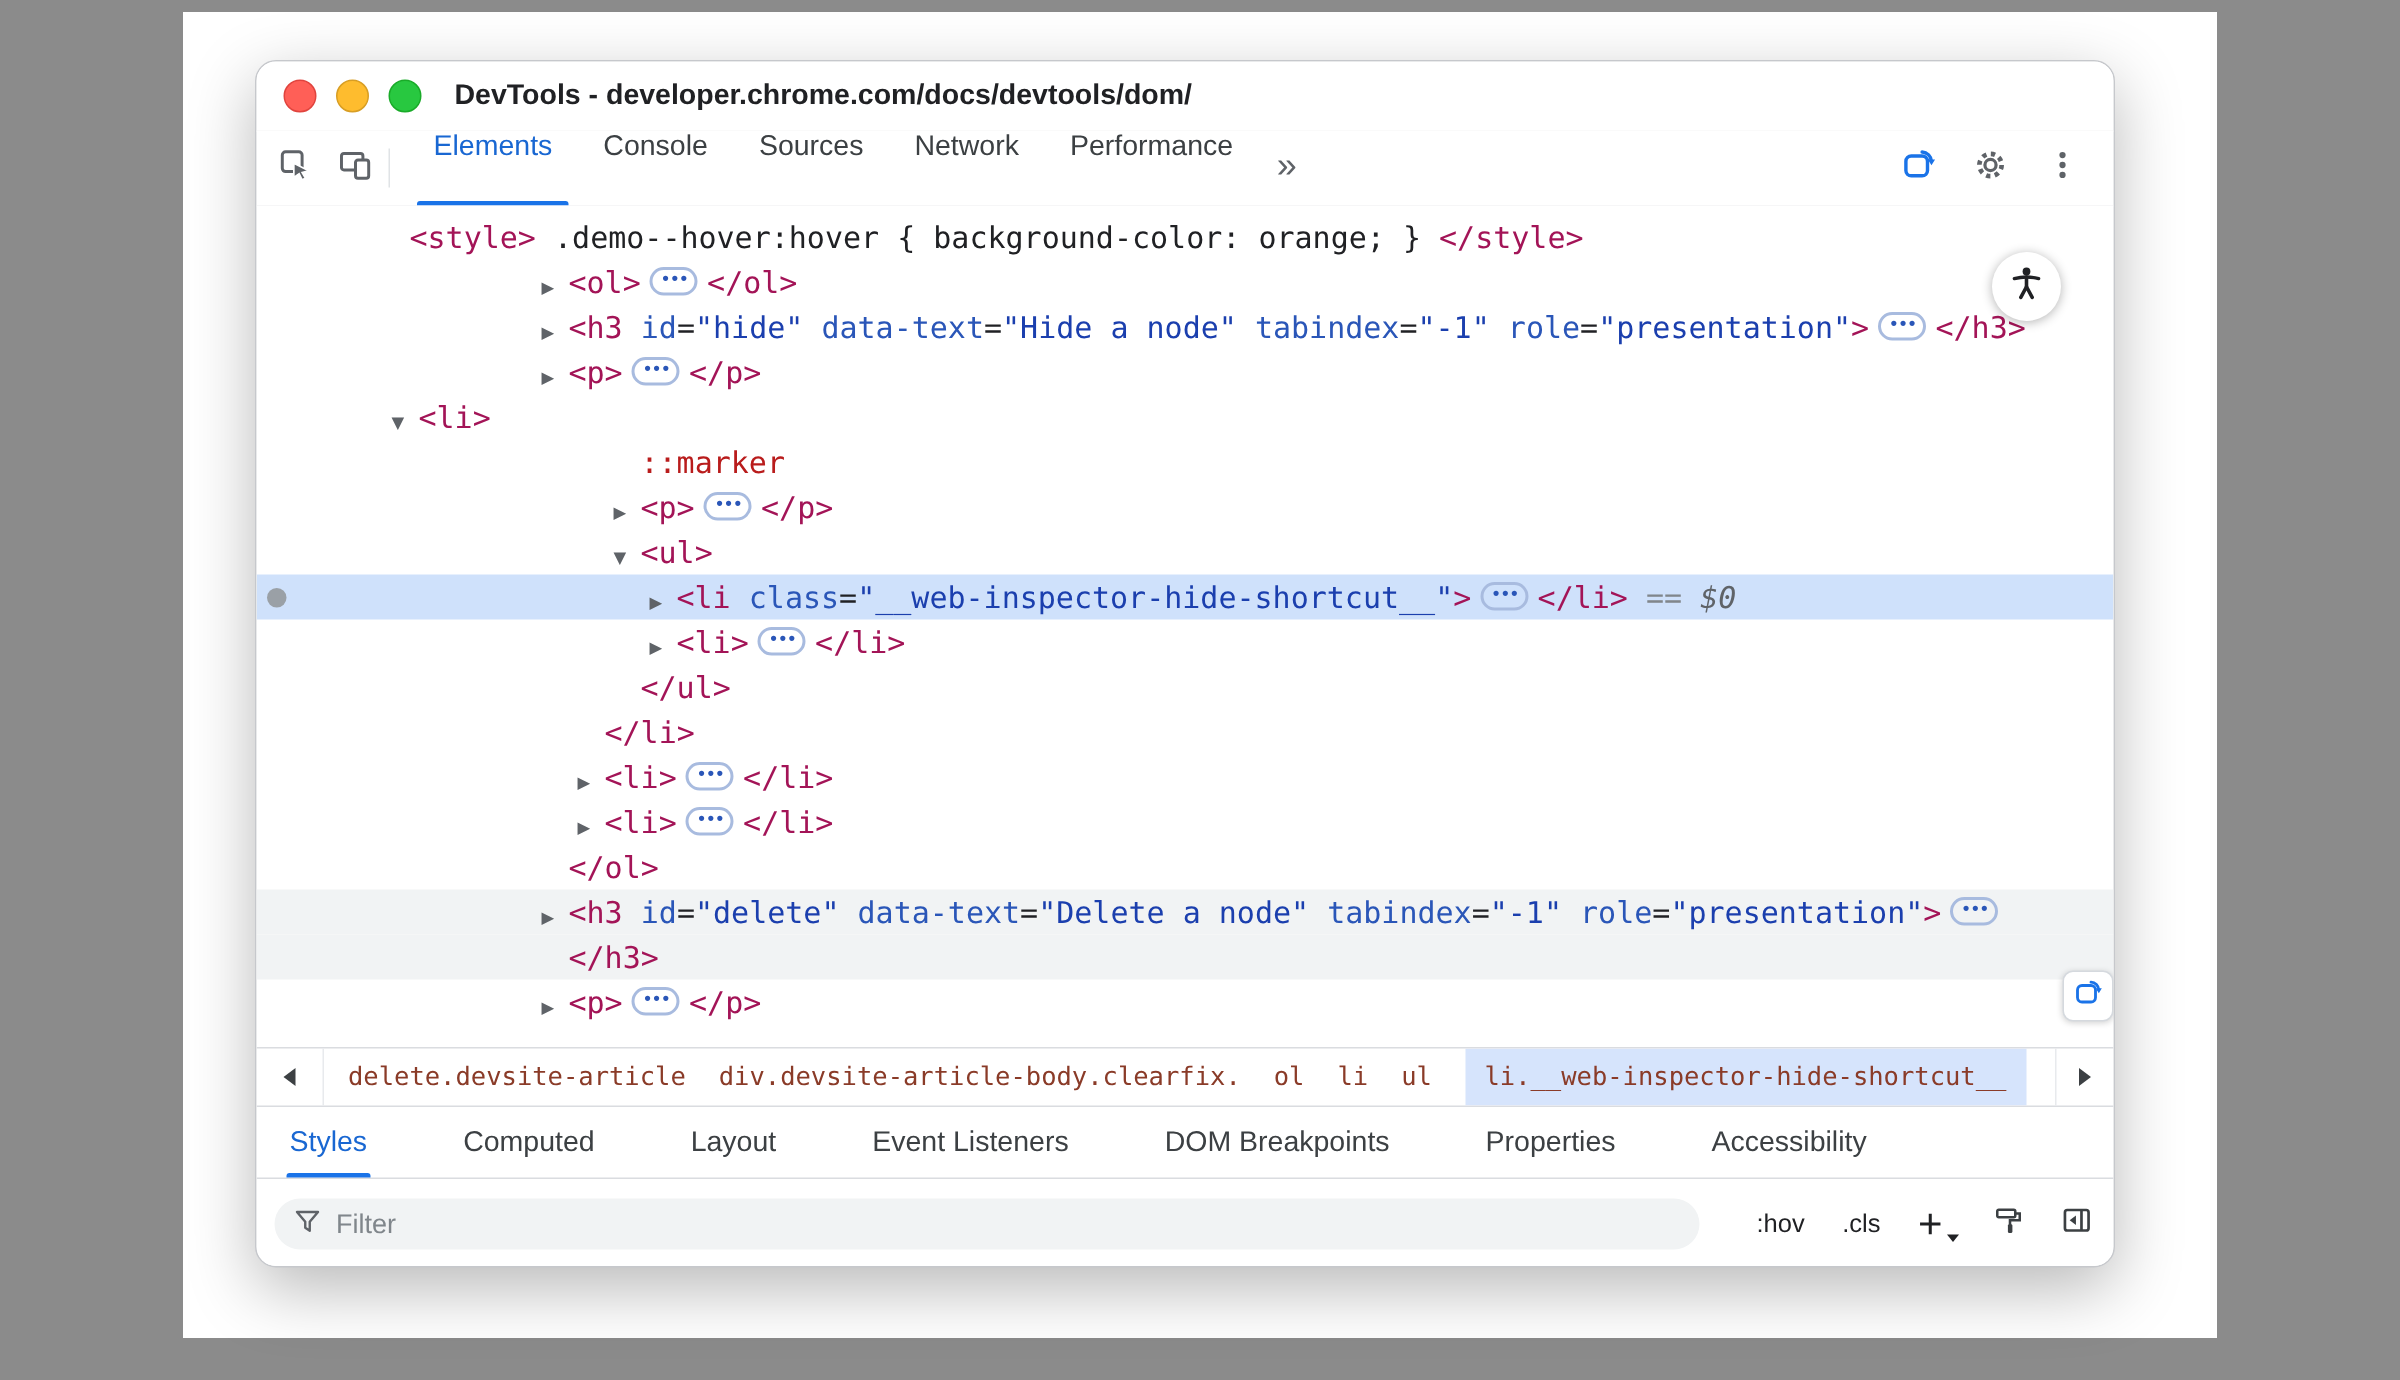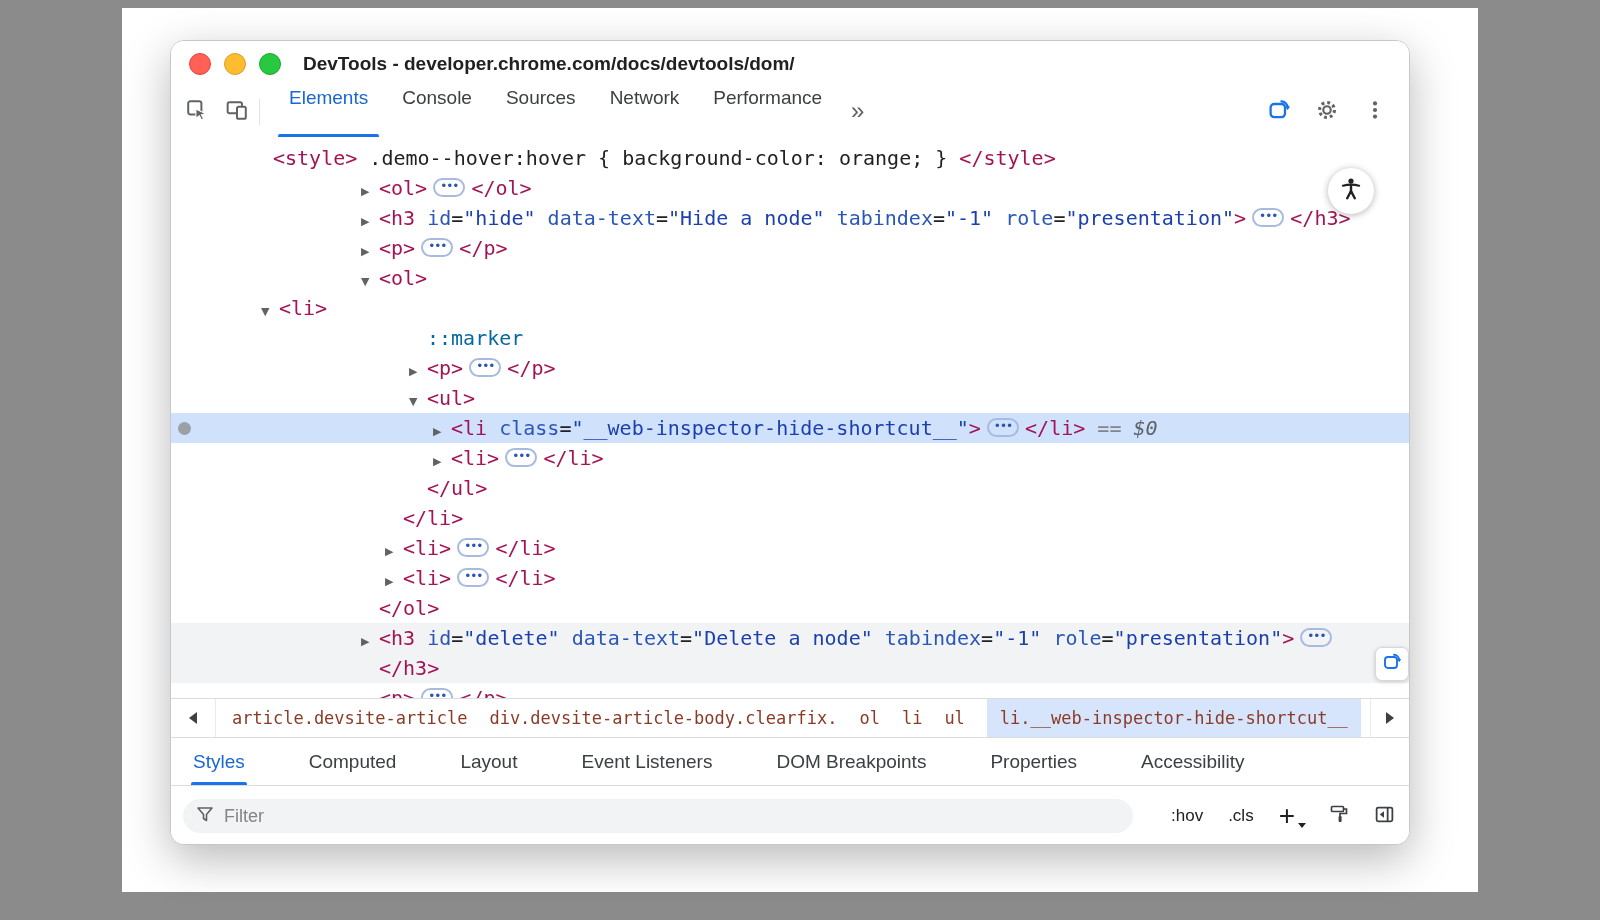--- a/index.html
+++ b/index.html
@@ -38,21 +38,21 @@
             padding-top:6px;box-sizing:border-box;background:#fff;}
   .tree-row{height:30px;line-height:30px;white-space:pre;position:relative;
             font-family:"DejaVu Sans Mono","Liberation Mono",monospace;font-size:20px;color:#202124;}
   .tree-row.selected{background:#cfe1fb;}
   .tree-row.hover{background:#f1f3f4;}
   .arrow{display:inline-block;width:18px;font-family:"DejaVu Sans",sans-serif;font-size:11px;color:#5f6368;}
   .t-tag{color:#a31457;}
   .t-plain{color:#202124;}
   .t-attr{color:#2a56b8;text-align:center;}
   .t-val{color:#1b3fae;}
-  .t-pseudo{color:#0369a1;}
+  .t-pseudo{color:#b91c1c;}
   .t-eq{color:#80868b;}
   .t-dollar{color:#5f6368;font-style:italic;}
   .pill{display:inline-block;vertical-align:middle;margin:0 6px;padding:0 5px;height:15px;line-height:12px;
         border:2px solid #a8bbdf;border-radius:10px;color:#2a56b8;font-size:12px;letter-spacing:-1px;
         transform:translateY(-2px);font-family:"DejaVu Sans",sans-serif;}
   .gray-dot{position:absolute;left:7px;top:9px;width:13px;height:13px;border-radius:50%;background:#9aa0a6;}
 
   
   .a11y-fab{position:absolute;left:1157px;top:127px;width:46px;height:46px;border-radius:50%;background:#fff;
             box-shadow:0 1px 7px rgba(0,0,0,.3);display:flex;align-items:center;justify-content:center;z-index:5;}
@@ -171,21 +171,20 @@
             </span>
           </div>
         </div>
       </div>
 
       <div class="dom-tree">
           <div class="tree-row" style="padding-left: 84px;"><span class="arrow"></span><span class="t-tag">&lt;style&gt;</span><span class="t-plain"> .demo--hover:hover { background-color: orange; } </span><span class="t-tag">&lt;/style&gt;</span></div>
           <div class="tree-row" style="padding-left: 190px;"><span class="arrow">▶</span><span class="t-tag">&lt;ol&gt;</span><span class="pill">•••</span><span class="t-tag">&lt;/ol&gt;</span></div>
           <div class="tree-row" style="padding-left: 190px;"><span class="arrow">▶</span><span class="t-tag">&lt;h3</span><span class="t-plain"> </span><span class="t-attr">id</span><span class="t-plain">=</span><span class="t-val">"hide"</span><span class="t-plain"> </span><span class="t-attr">data-text</span><span class="t-plain">=</span><span class="t-val">"Hide a node"</span><span class="t-plain"> </span><span class="t-attr">tabindex</span><span class="t-plain">=</span><span class="t-val">"-1"</span><span class="t-plain"> </span><span class="t-attr">role</span><span class="t-plain">=</span><span class="t-val">"presentation"</span><span class="t-tag">&gt;</span><span class="pill">•••</span><span class="t-tag">&lt;/h3&gt;</span></div>
           <div class="tree-row" style="padding-left: 190px;"><span class="arrow">▶</span><span class="t-tag">&lt;p&gt;</span><span class="pill">•••</span><span class="t-tag">&lt;/p&gt;</span></div>
-          <div class="tree-row" style="padding-left: 190px;"><span class="arrow">▼</span><span class="t-tag">&lt;ol&gt;</span></div>
           <div class="tree-row" style="padding-left: 90px;"><span class="arrow">▼</span><span class="t-tag">&lt;li&gt;</span></div>
           <div class="tree-row" style="padding-left: 238px;"><span class="arrow"></span><span class="t-pseudo">::marker</span></div>
           <div class="tree-row" style="padding-left: 238px;"><span class="arrow">▶</span><span class="t-tag">&lt;p&gt;</span><span class="pill">•••</span><span class="t-tag">&lt;/p&gt;</span></div>
           <div class="tree-row" style="padding-left: 238px;"><span class="arrow">▼</span><span class="t-tag">&lt;ul&gt;</span></div>
           <div class="tree-row selected" style="padding-left: 262px;"><span class="gray-dot"></span><span class="arrow">▶</span><span class="t-tag">&lt;li</span><span class="t-plain"> </span><span class="t-attr">class</span><span class="t-plain">=</span><span class="t-val">"__web-inspector-hide-shortcut__"</span><span class="t-tag">&gt;</span><span class="pill">•••</span><span class="t-tag">&lt;/li&gt;</span><span class="t-eq"> == </span><span class="t-dollar">$0</span></div>
           <div class="tree-row" style="padding-left: 262px;"><span class="arrow">▶</span><span class="t-tag">&lt;li&gt;</span><span class="pill">•••</span><span class="t-tag">&lt;/li&gt;</span></div>
           <div class="tree-row" style="padding-left: 238px;"><span class="arrow"></span><span class="t-tag">&lt;/ul&gt;</span></div>
           <div class="tree-row" style="padding-left: 214px;"><span class="arrow"></span><span class="t-tag">&lt;/li&gt;</span></div>
           <div class="tree-row" style="padding-left: 214px;"><span class="arrow">▶</span><span class="t-tag">&lt;li&gt;</span><span class="pill">•••</span><span class="t-tag">&lt;/li&gt;</span></div>
           <div class="tree-row" style="padding-left: 214px;"><span class="arrow">▶</span><span class="t-tag">&lt;li&gt;</span><span class="pill">•••</span><span class="t-tag">&lt;/li&gt;</span></div>
@@ -214,21 +213,21 @@
             <polygon points="17.2,10.2 15.2,6.9 19.2,6.9" fill="#1a73e8"></polygon>
           </svg>
         </span>
       </div>
 
       <div class="crumb-bar">
         <div class="crumb-nav left">
           <span class="tri-left"></span>
         </div>
         <div class="crumbs">
-            <span class="crumb">article.devsite-article</span>
+            <span class="crumb">delete.devsite-article</span>
             <span class="crumb">div.devsite-article-body.clearfix.</span>
             <span class="crumb">ol</span>
             <span class="crumb">li</span>
             <span class="crumb">ul</span>
             <span class="crumb sel">li.__web-inspector-hide-shortcut__</span>
           </div>
         <div class="crumb-nav right">
           <span class="tri-right"></span>
         </div>
       </div>

